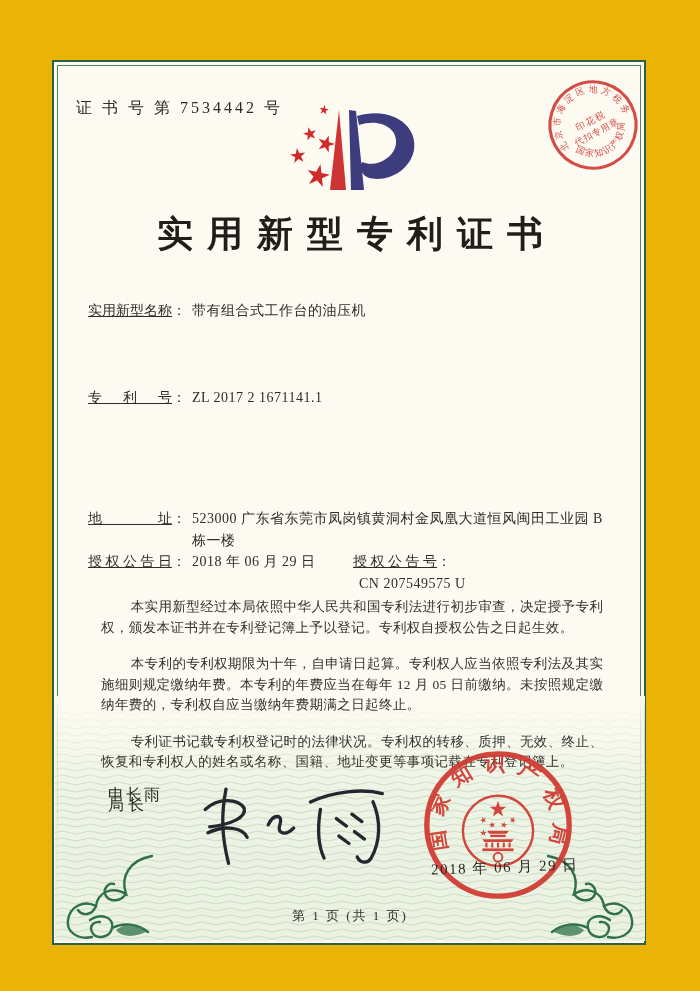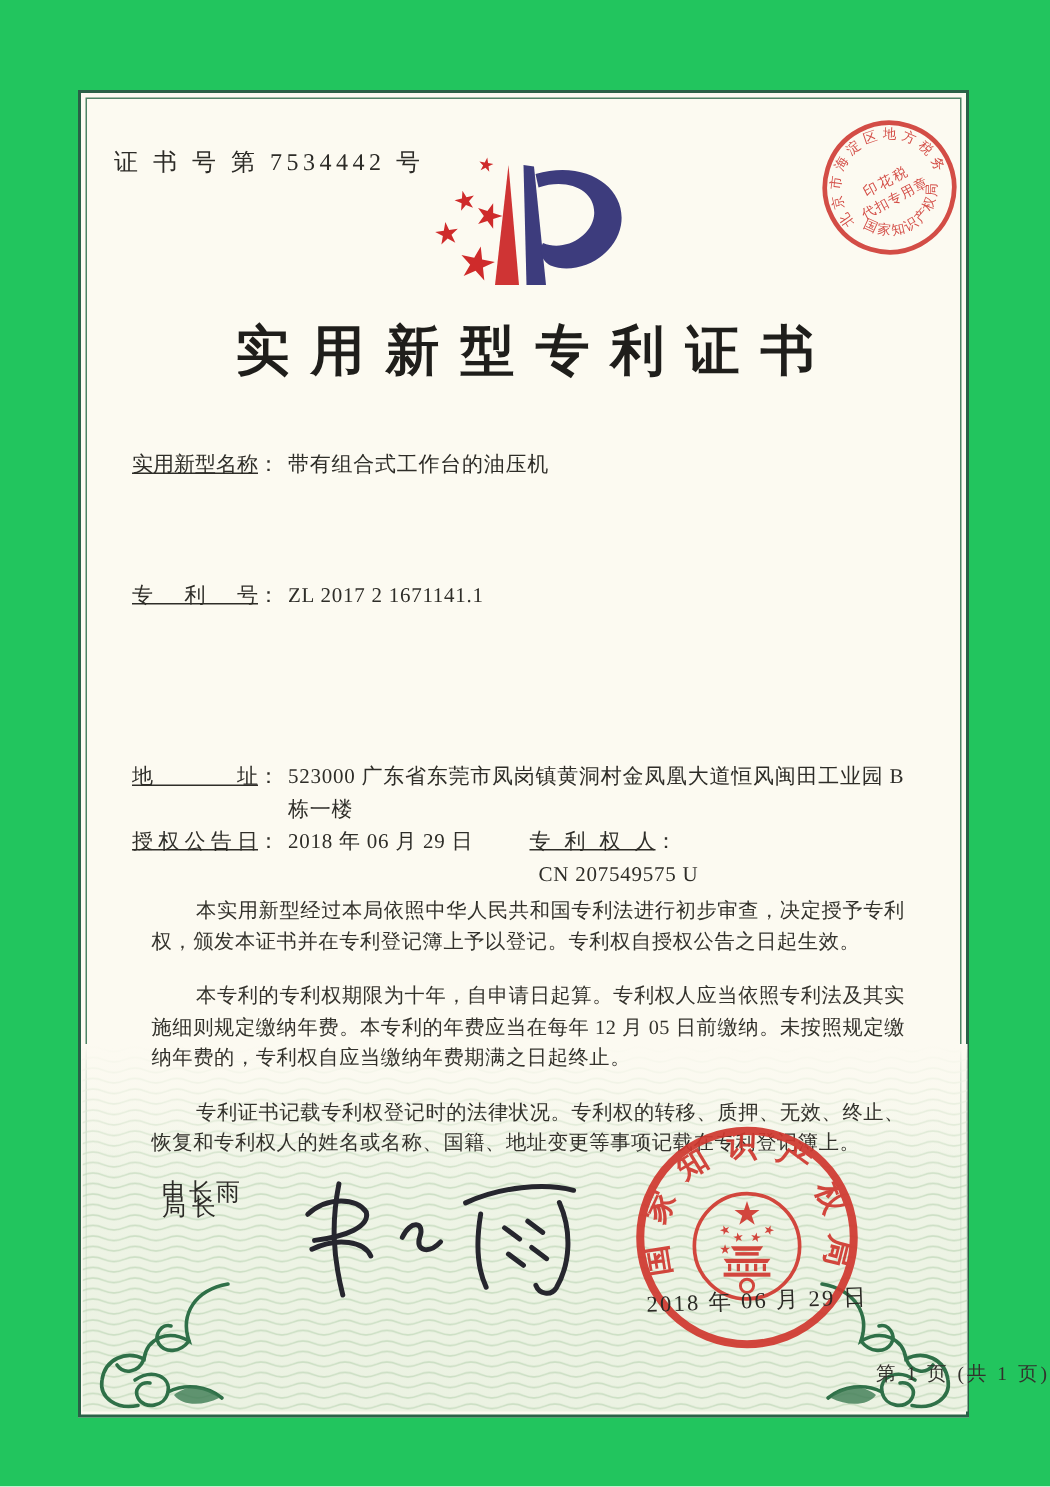--- a/index.html
+++ b/index.html
@@ -1,18 +1,18 @@
 <!DOCTYPE html>
 <html><head>
 <meta charset="utf-8">
 <style>
   html,body { margin:0; padding:0; }
   .page {
     position:relative; width:700px; height:991px;
-    background:#22c55e; overflow:hidden;
+    background:#eab308; overflow:hidden;
     font-family:"Liberation Serif","DejaVu Serif",serif;
     color:#35342e;
   }
   .frame {
     position:absolute; left:52px; top:60px; width:590px; height:881px;
     border:2px solid #2a6147; background:#fcfaf1; z-index:0;
   }
   .frame-inner { position:absolute; inset:3px; border:1px solid rgba(47,110,76,.85); }
 
   .waves-zone { position:absolute; left:55px; top:696px; width:590px; height:245px; z-index:0;
@@ -49,21 +49,21 @@
   .signer-title { position:absolute; left:108px; top:795px; font-size:16px; letter-spacing:4px; z-index:2; color:#2c2b27; }
   .signer-name  { position:absolute; left:108px; top:785px; font-size:16px; letter-spacing:2px; z-index:2; color:#2c2b27; }
   .signature { position:absolute; left:192px; top:772px; z-index:3; transform:rotate(-2deg); }
 
   .seal-tax { position:absolute; left:546px; top:78px; width:94px; height:94px; z-index:3;
     transform:rotate(-28deg); opacity:.9; }
   .seal-main { position:absolute; left:420px; top:747px; width:156px; height:156px; z-index:3; opacity:.92; }
   .seal-date { position:absolute; left:431px; top:858px; z-index:4;
     font-size:15px; letter-spacing:1.5px; color:#2b2a25; transform:rotate(-2deg); }
 
-  .footer { position:absolute; left:0; top:907px; width:100%; text-align:right; z-index:2;
+  .footer { position:absolute; left:0; top:907px; width:100%; text-align:center; z-index:2;
     font-size:13px; letter-spacing:2px; color:#32312c; }
 </style>
 </head>
 <body>
 
 <div class="page">
 
   <div class="frame">
     <div class="frame-inner"></div>
   </div>
@@ -127,21 +127,21 @@
   <div class="field" style="top:387px">
     <span class="flabel">专利号</span><span class="colon">：</span><span class="fvalue">ZL 2017 2 1671141.1</span>
   </div>
   <div class="field" style="top:508px">
     <span class="flabel">地址</span><span class="colon">：</span><span class="fvalue">523000 广东省东莞市凤岗镇黄洞村金凤凰大道恒风闽田工业园 B 栋一楼</span>
   </div>
   <div class="field" style="top:551px">
     <span class="flabel">授权公告日</span><span class="colon">：</span><span class="fvalue">2018 年 06 月 29 日</span>
   </div>
   <div class="field right-col" style="top:551px">
-    <span class="flabel">专利权人</span><span class="colon">：</span><span class="fvalue">CN 207549575 U</span>
+    <span class="flabel">授权公告号</span><span class="colon">：</span><span class="fvalue">CN 207549575 U</span>
   </div>
 
   <div class="paras">
     <p>本实用新型经过本局依照中华人民共和国专利法进行初步审查，决定授予专利权，颁发本证书并在专利登记簿上予以登记。专利权自授权公告之日起生效。</p>
     <p>本专利的专利权期限为十年，自申请日起算。专利权人应当依照专利法及其实施细则规定缴纳年费。本专利的年费应当在每年 12 月 05 日前缴纳。未按照规定缴纳年费的，专利权自应当缴纳年费期满之日起终止。</p>
     <p>专利证书记载专利权登记时的法律状况。专利权的转移、质押、无效、终止、恢复和专利权人的姓名或名称、国籍、地址变更等事项记载在专利登记簿上。</p>
   </div>
 
   <div class="signer-title">局长</div>
   <div class="signer-name">申长雨</div>

